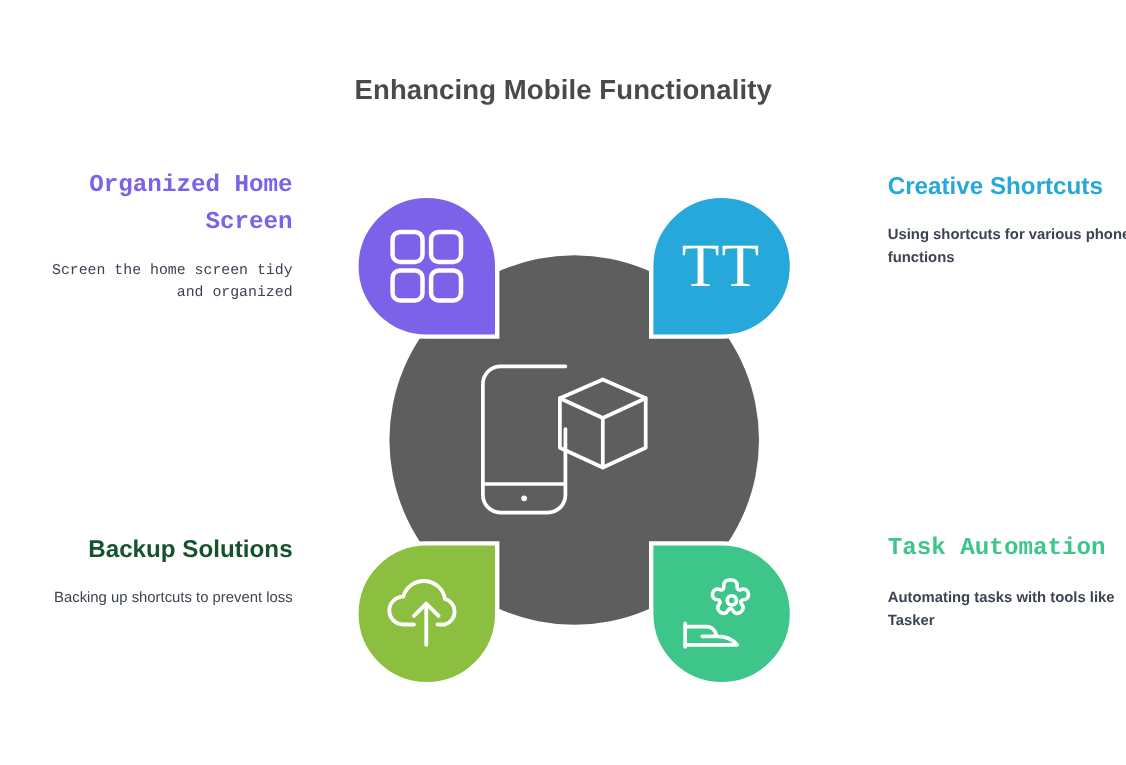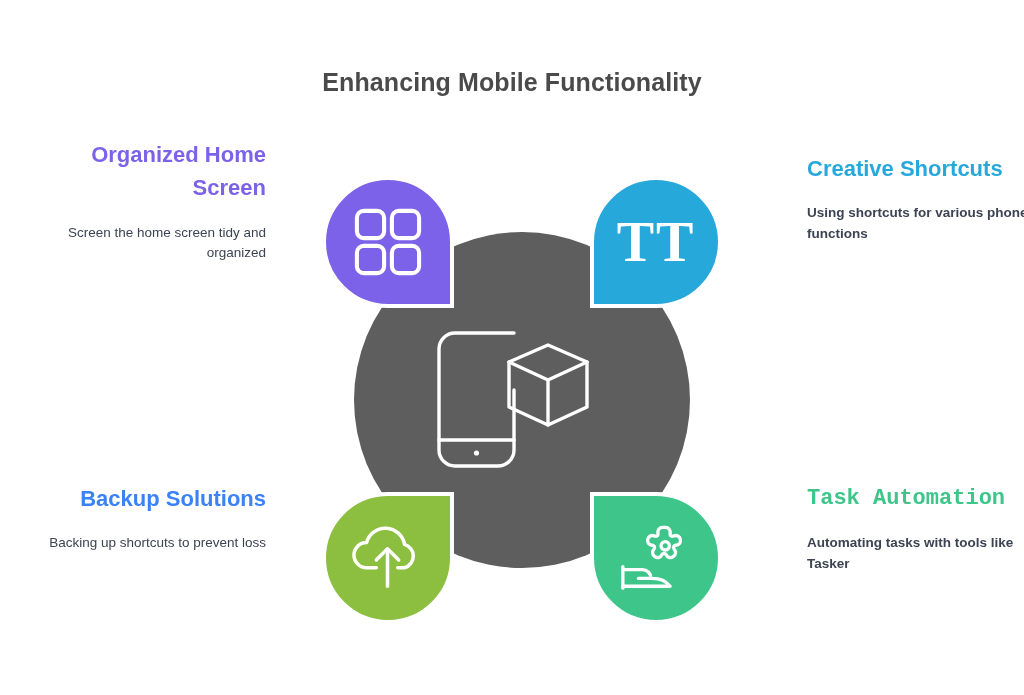--- a/index.html
+++ b/index.html
@@ -46,28 +46,28 @@
     line-height: 1.52;
     margin: 0 0 18px 0;
   }
   .tb-body {
     font-size: 13.5px;
     line-height: 1.5;
     color: #3c4352;
     margin: 0;
   }
 
-  #tb-home   { top: 138px; }
+  #tb-home   { top: 152px; font-family: Liberation Mono, monospace; }
   #tb-short  { top: 152px; }
   #tb-backup { top: 482px; }
   #tb-task   { top: 482px; }
 
   #tb-home  .tb-head { color: #7c62e8; }
   #tb-short .tb-head { color: #27a8db; }
-  #tb-backup .tb-head{ color: #3b82f6; }
+  #tb-backup .tb-head{ color: #14532d; }
   #tb-task  .tb-head { color: #3ec68a; font-family: Liberation Mono, monospace; }
 
   #tb-home .tb-body,
   #tb-backup .tb-body { text-align: right; }
   #tb-short .tb-body,
   #tb-task .tb-body   { text-align: left; font-weight: bold; }
 
   
   .diagram {
     position: absolute;
@@ -130,21 +130,21 @@
   .petal.br { background: #3ec68a; }
 
   .petal svg { display: block; }
 
   .tt-glyph {
     color: #ffffff;
     font-family: "Liberation Serif", serif;
     font-size: 56px;
     line-height: 1;
     letter-spacing: 2px;
-    font-weight: bold;
+    font-weight: normal;
     user-select: none;
   }
 </style>
 </head>
 <body>
 
 <div class="canvas">
 
   <div class="title">Enhancing Mobile Functionality</div>
 

